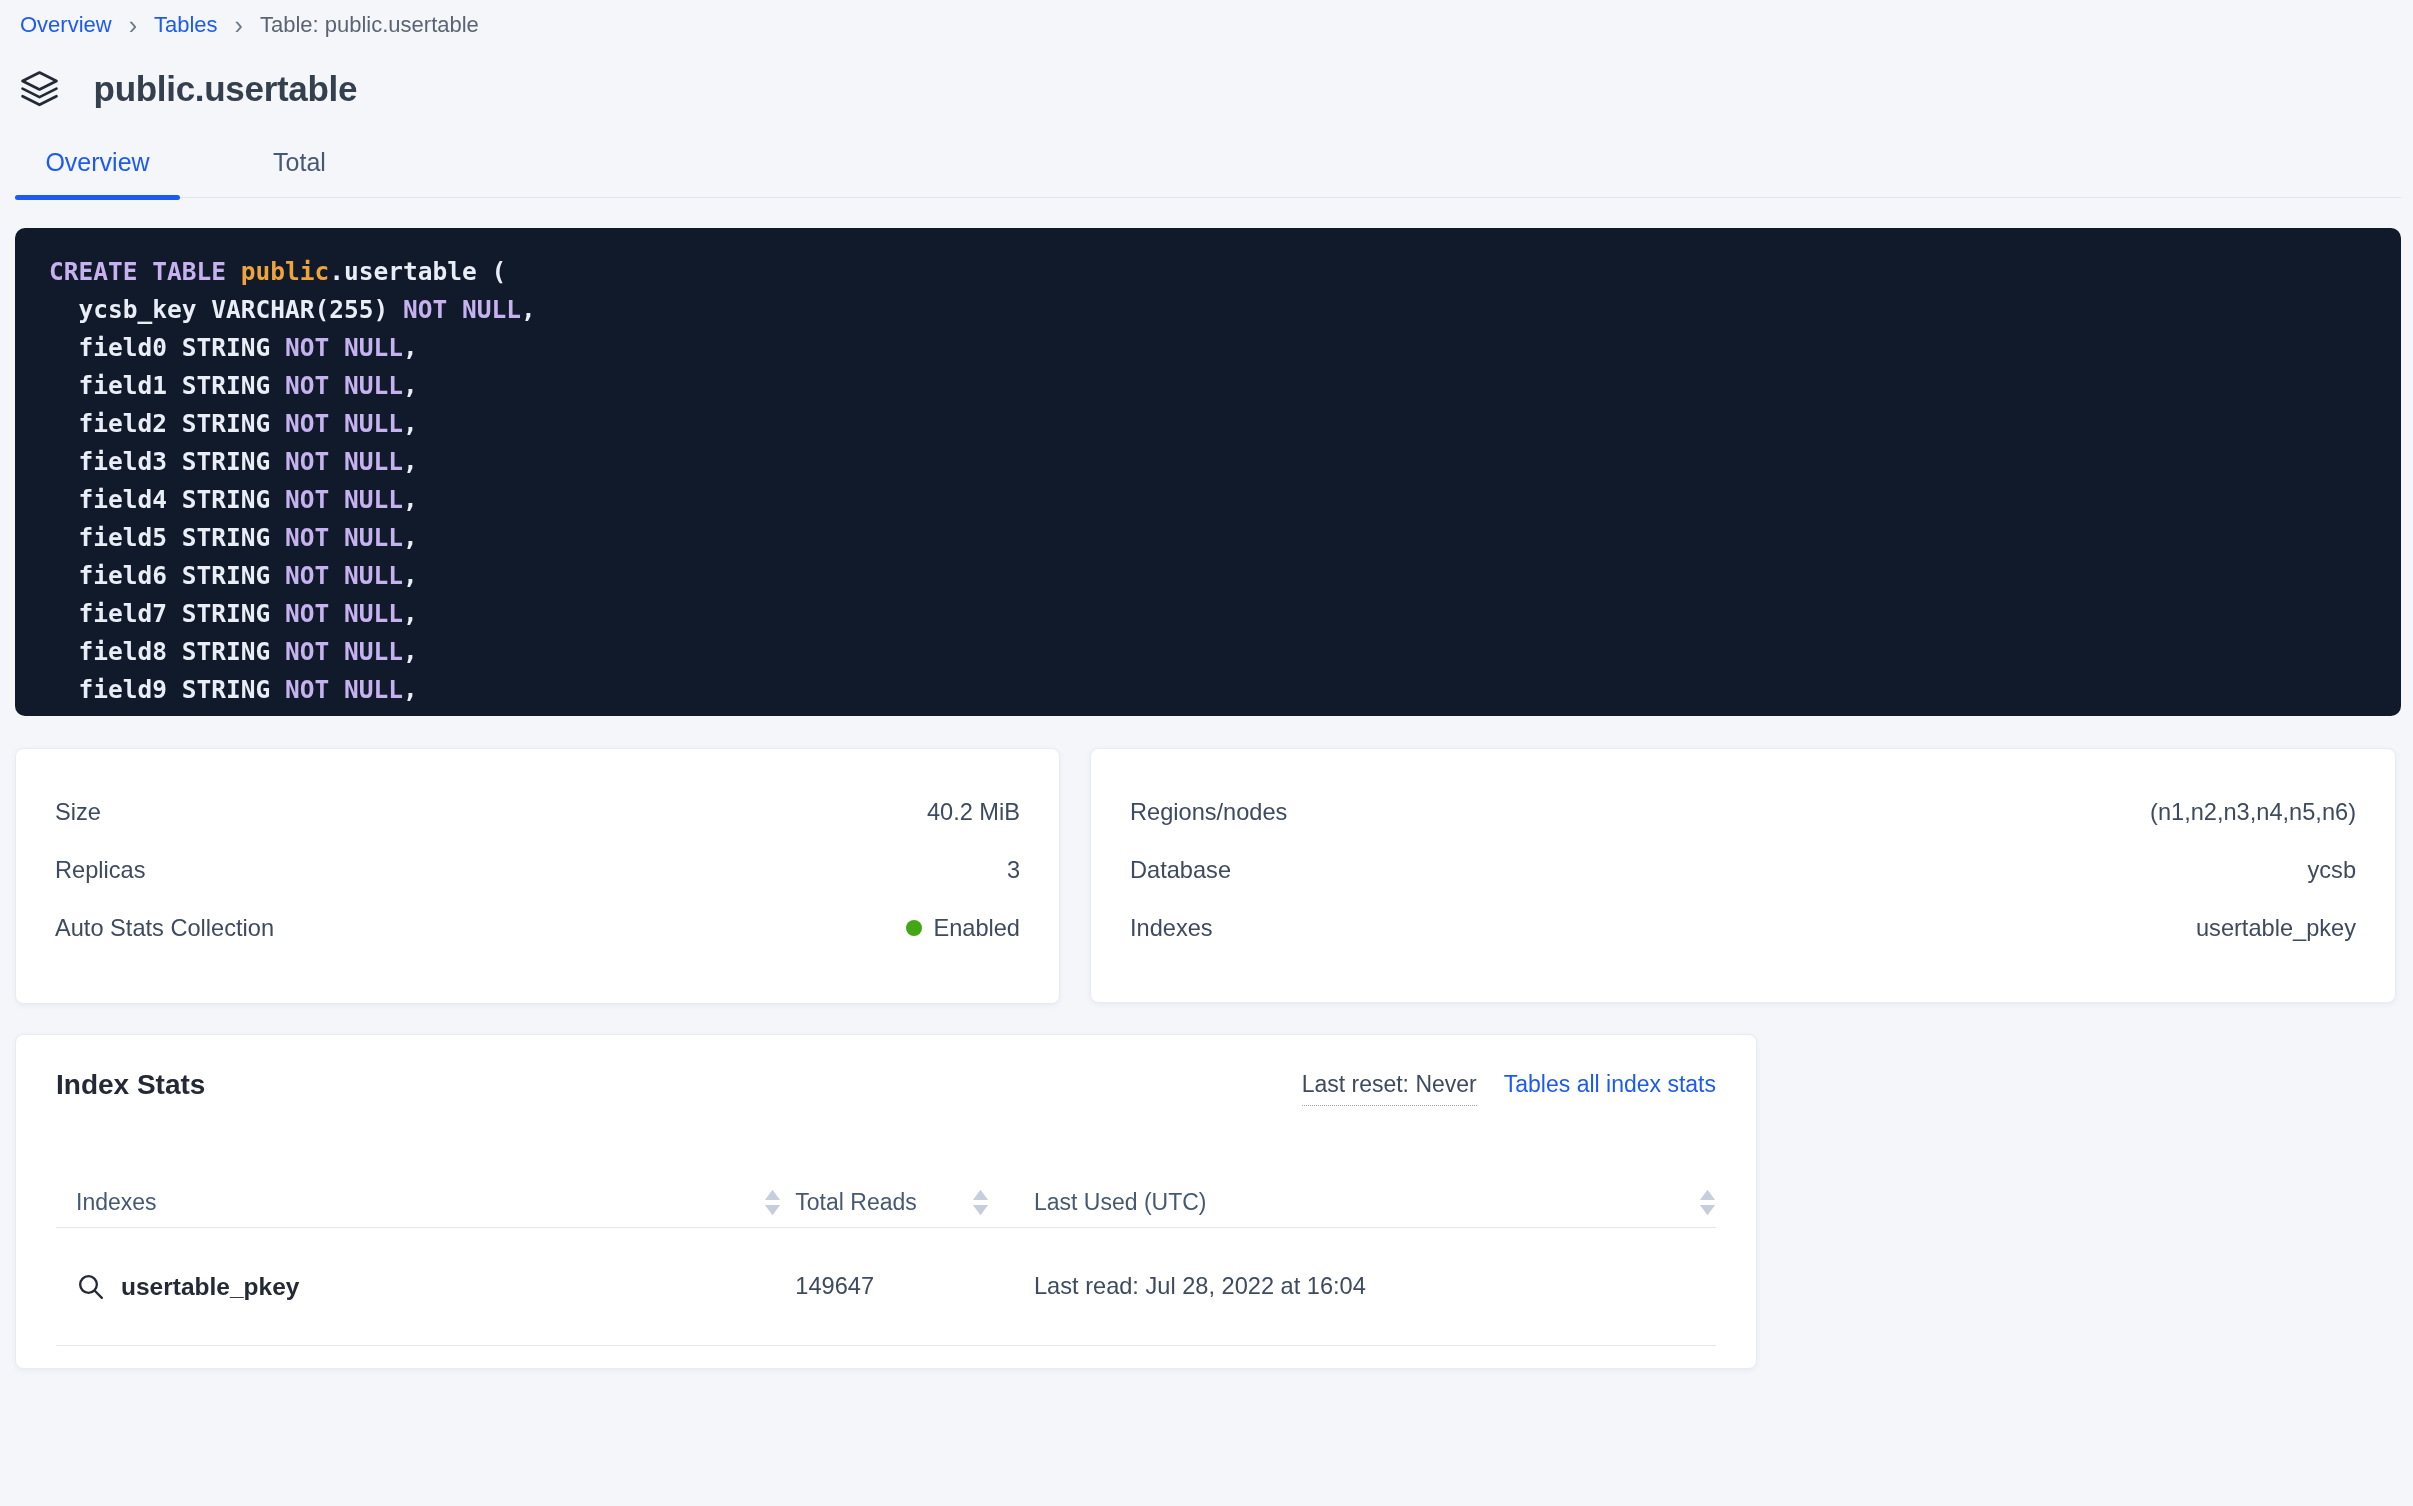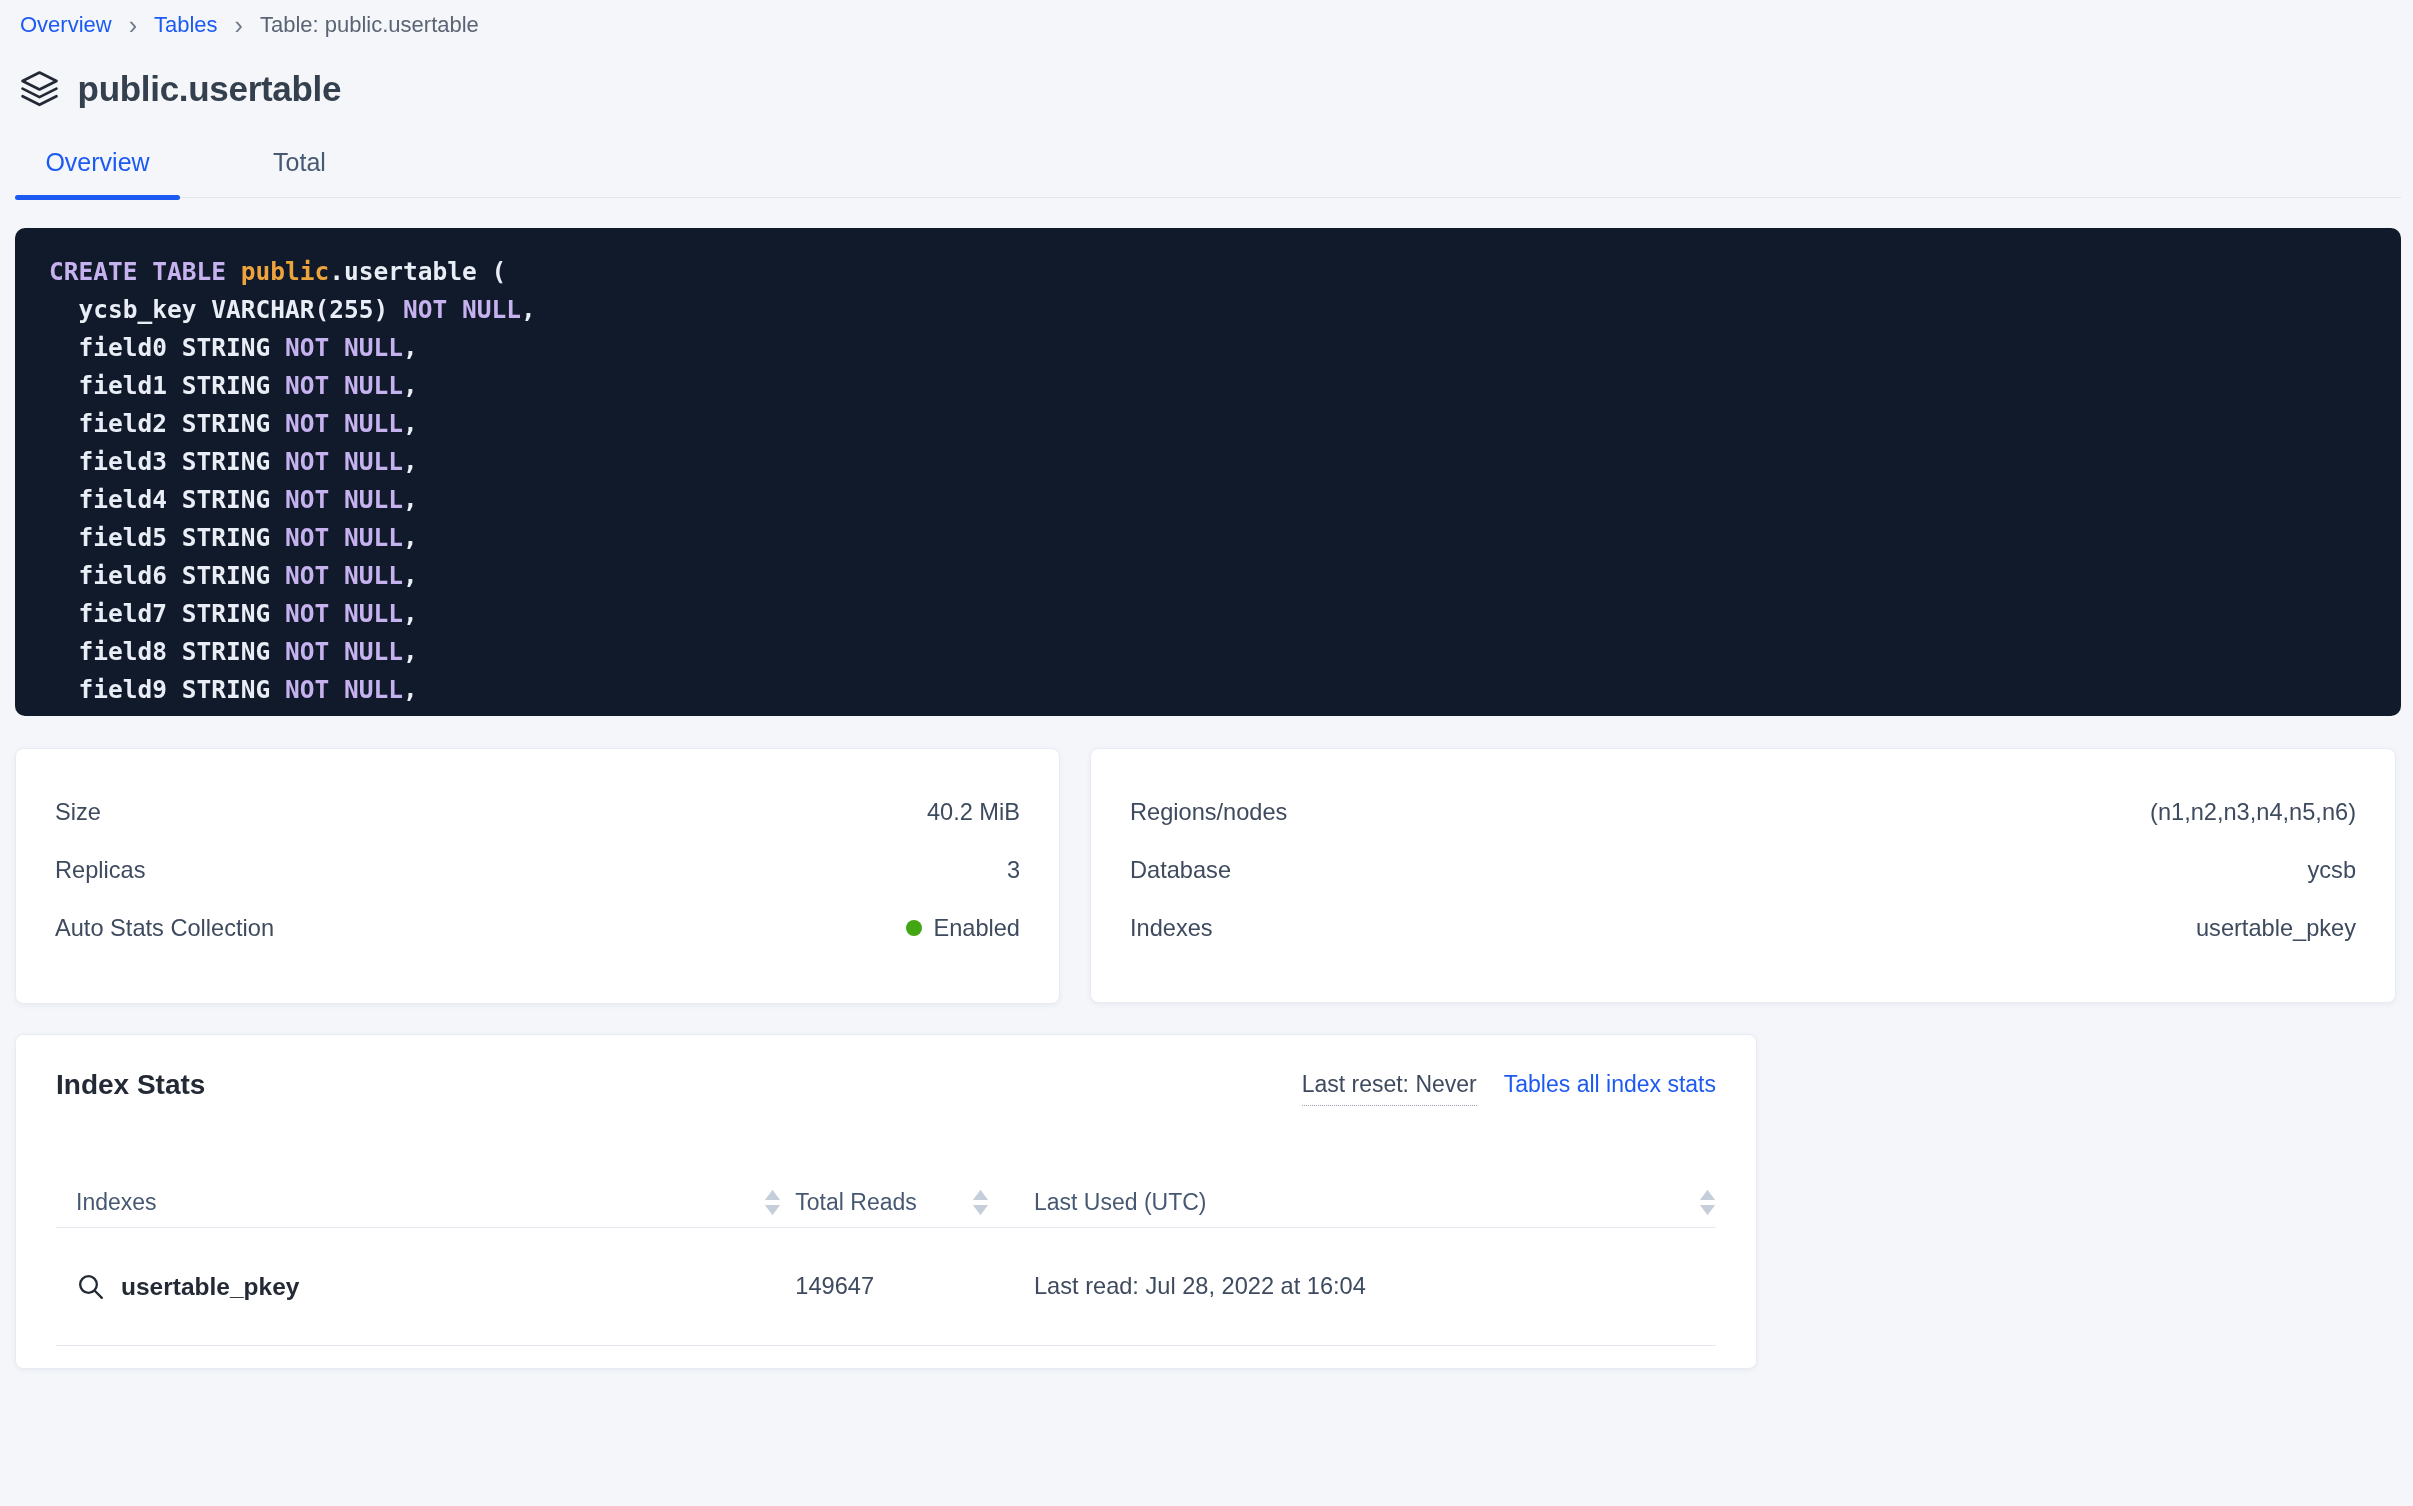--- a/index.html
+++ b/index.html
@@ -23,21 +23,21 @@
   }
   .bc-item.link { color: var(--accent, #1d5af2); font-weight: 500; cursor: pointer; }
   .bc-item.current { color: #5a6474; }
   .bc-sep { color: #6e7a8a; font-size: 25px; margin: 0 17px; line-height: 25px; }
 
   
   .title-row {
     margin: 29px 0 0 18.6px;
     display: flex;
     align-items: center;
-    gap: 18px;
+    gap: 34px;
     text-align: center;
   }
   .title-row h1 {
     margin: 0;
     font-size: 35px;
     font-weight: 600;
     color: #35404e;
     letter-spacing: -0.3px;
   }
 

